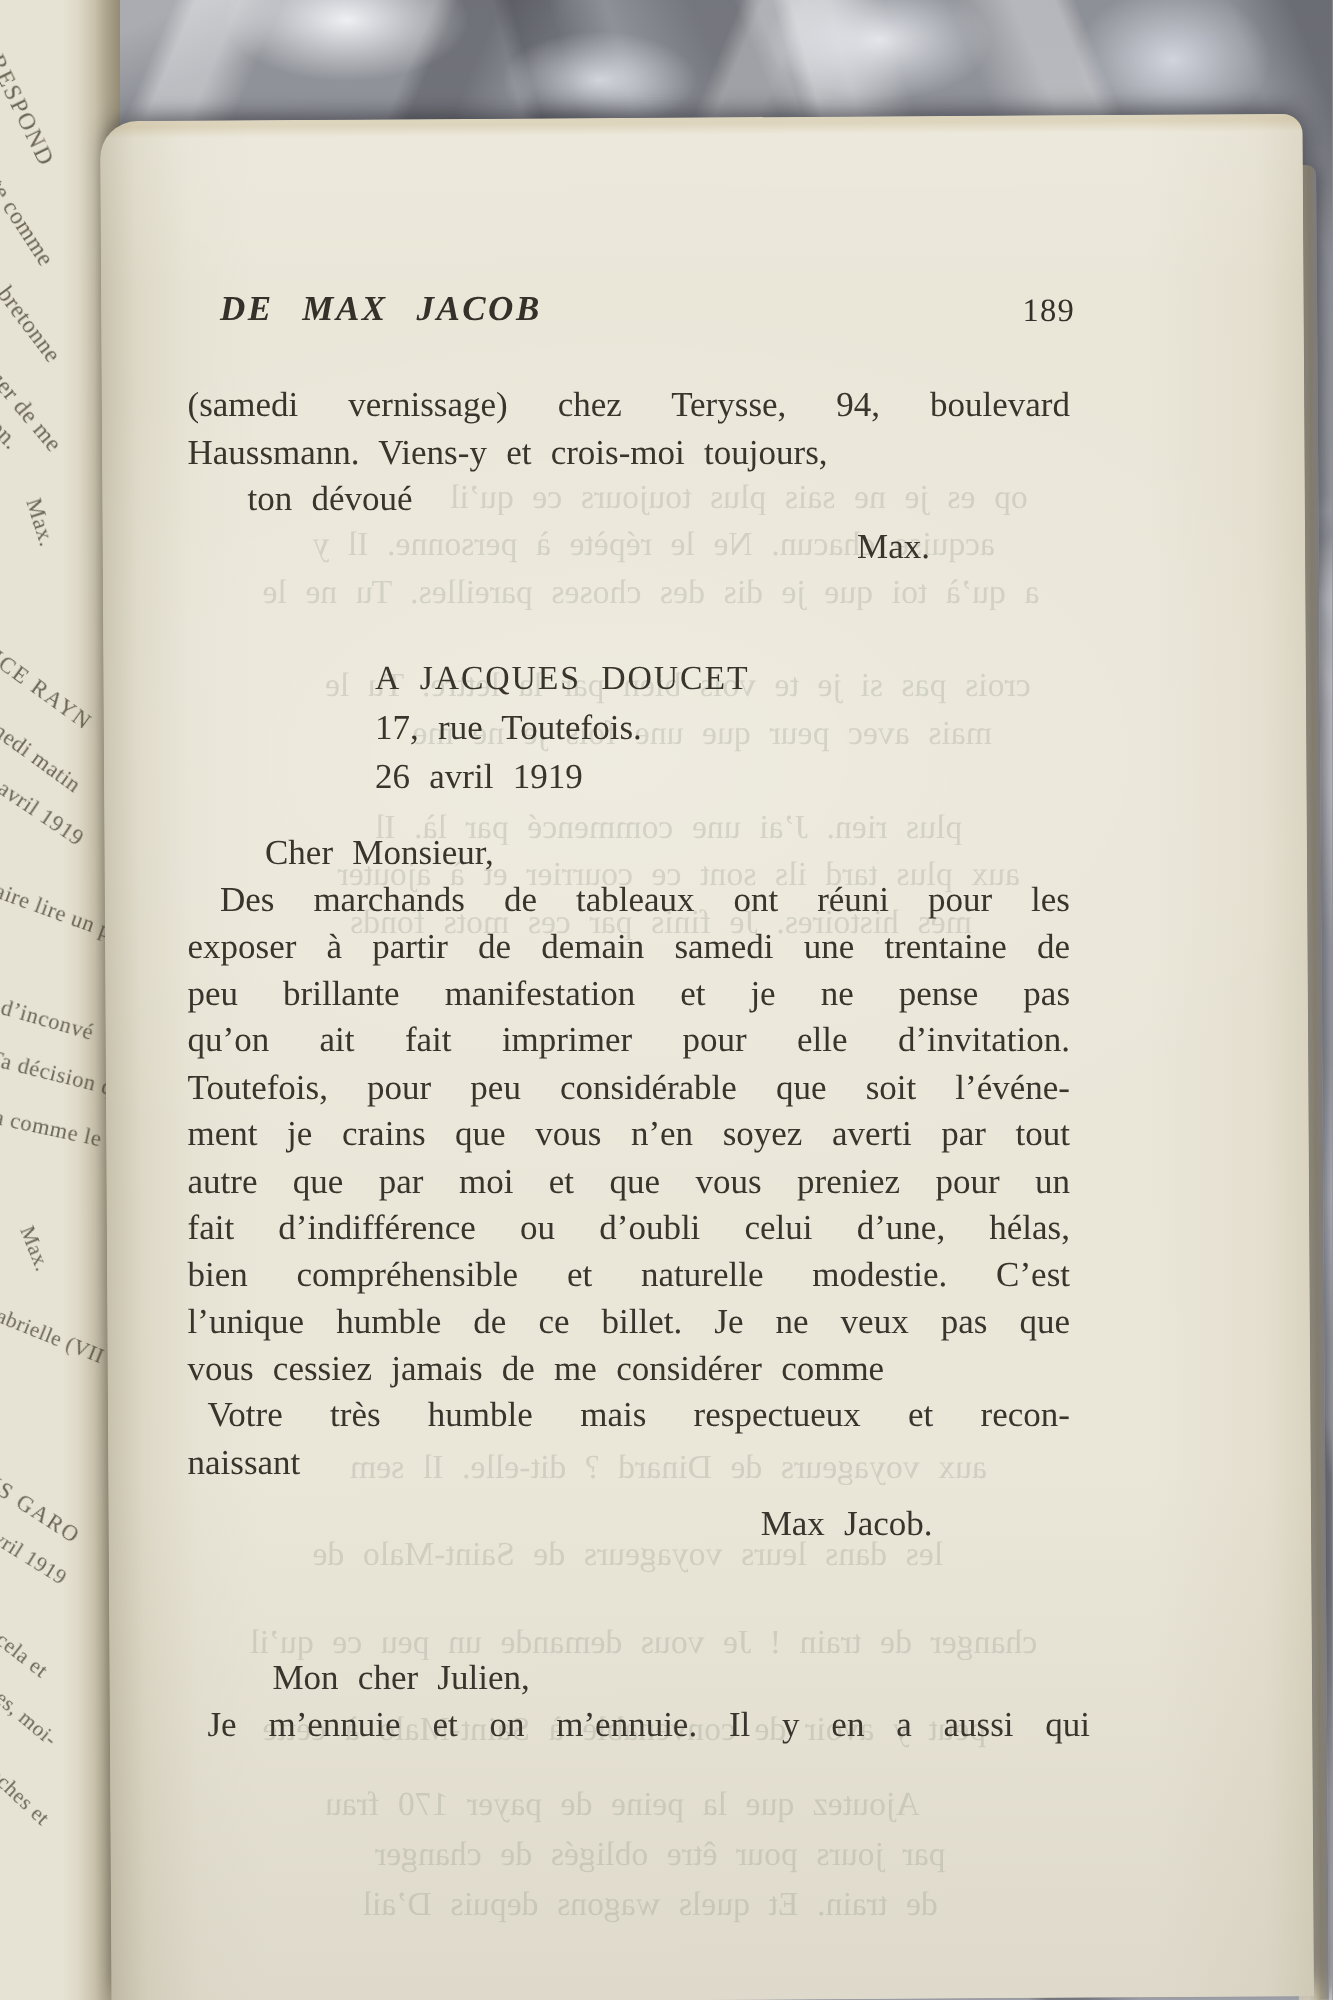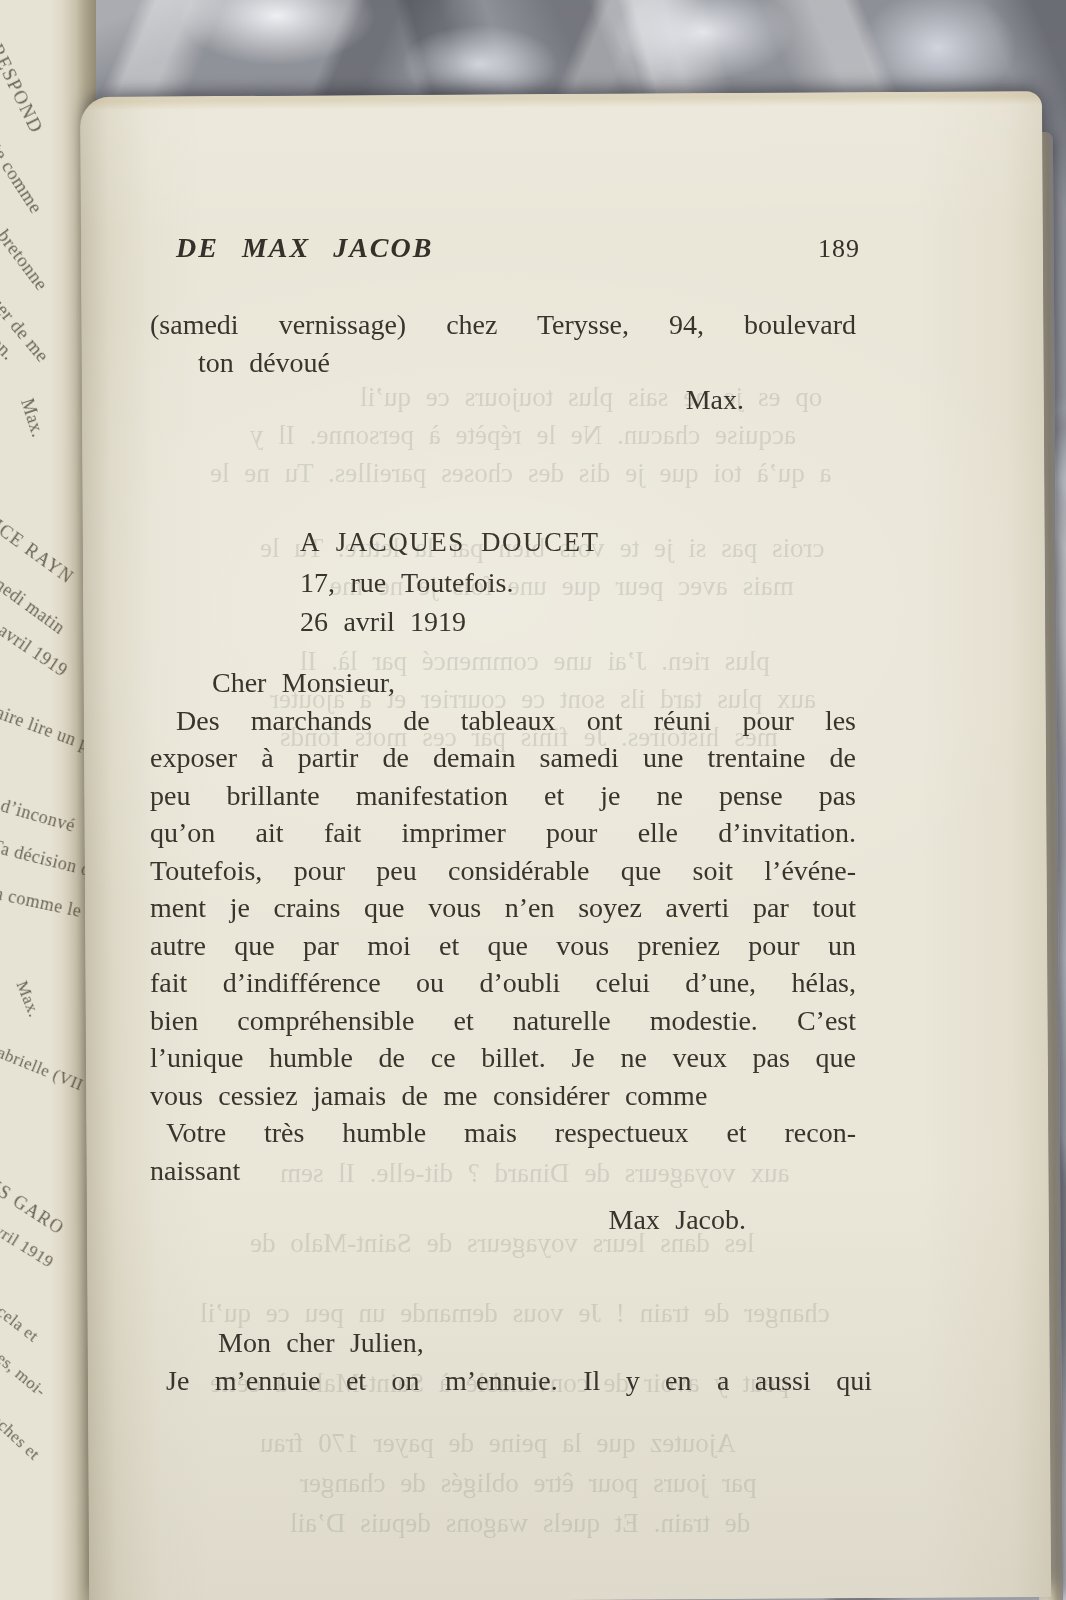--- a/index.html
+++ b/index.html
@@ -116,20 +116,21 @@
   <div class="bleed" style="left:300px;top:1468px;">par jours pour être obligés de changer</div>
   <div class="bleed" style="left:290px;top:1508px;">de train. Et quels wagons depuis D’ail</div>
 
   <div class="header-row">
     <div class="running-title">DE MAX JACOB</div>
     <div class="folio">189</div>
   </div>
 
   <div class="txt" style="left:150px;top:306px;width:706px;">
     <div class="line j">(samedi vernissage) chez Terysse, 94, boulevard</div>
+    <div class="line">Haussmann. Viens-y et crois-moi toujours,</div>
     <div class="line" style="padding-left:48px;">ton dévoué</div>
     <div class="line sig-right" style="padding-right:112px;">Max.</div>
   </div>
 
   <div class="txt addr" style="left:150px;top:523px;width:706px;transform:translateX(150px);">
     <div class="line heading-line">A JACQUES DOUCET</div>
     <div class="line">17, rue Toutefois.</div>
     <div class="line">26 avril 1919</div>
   </div>
 

